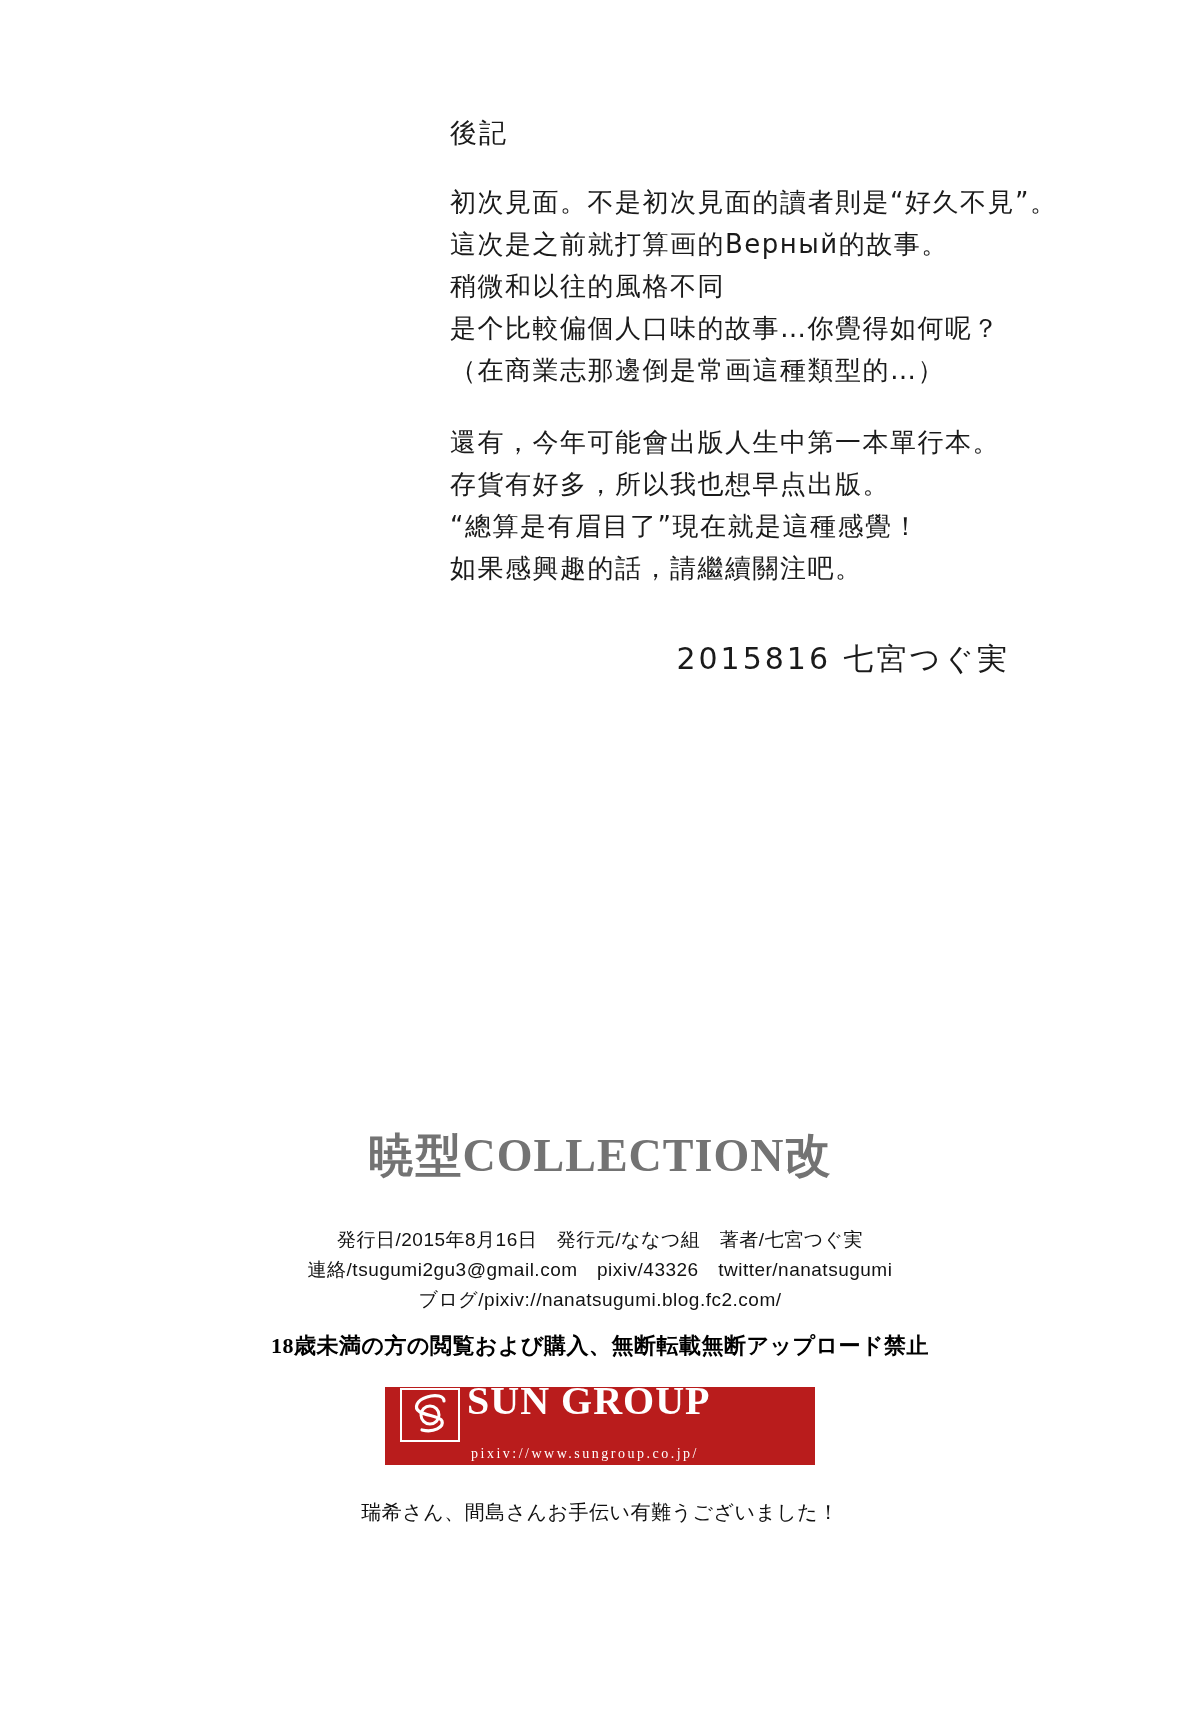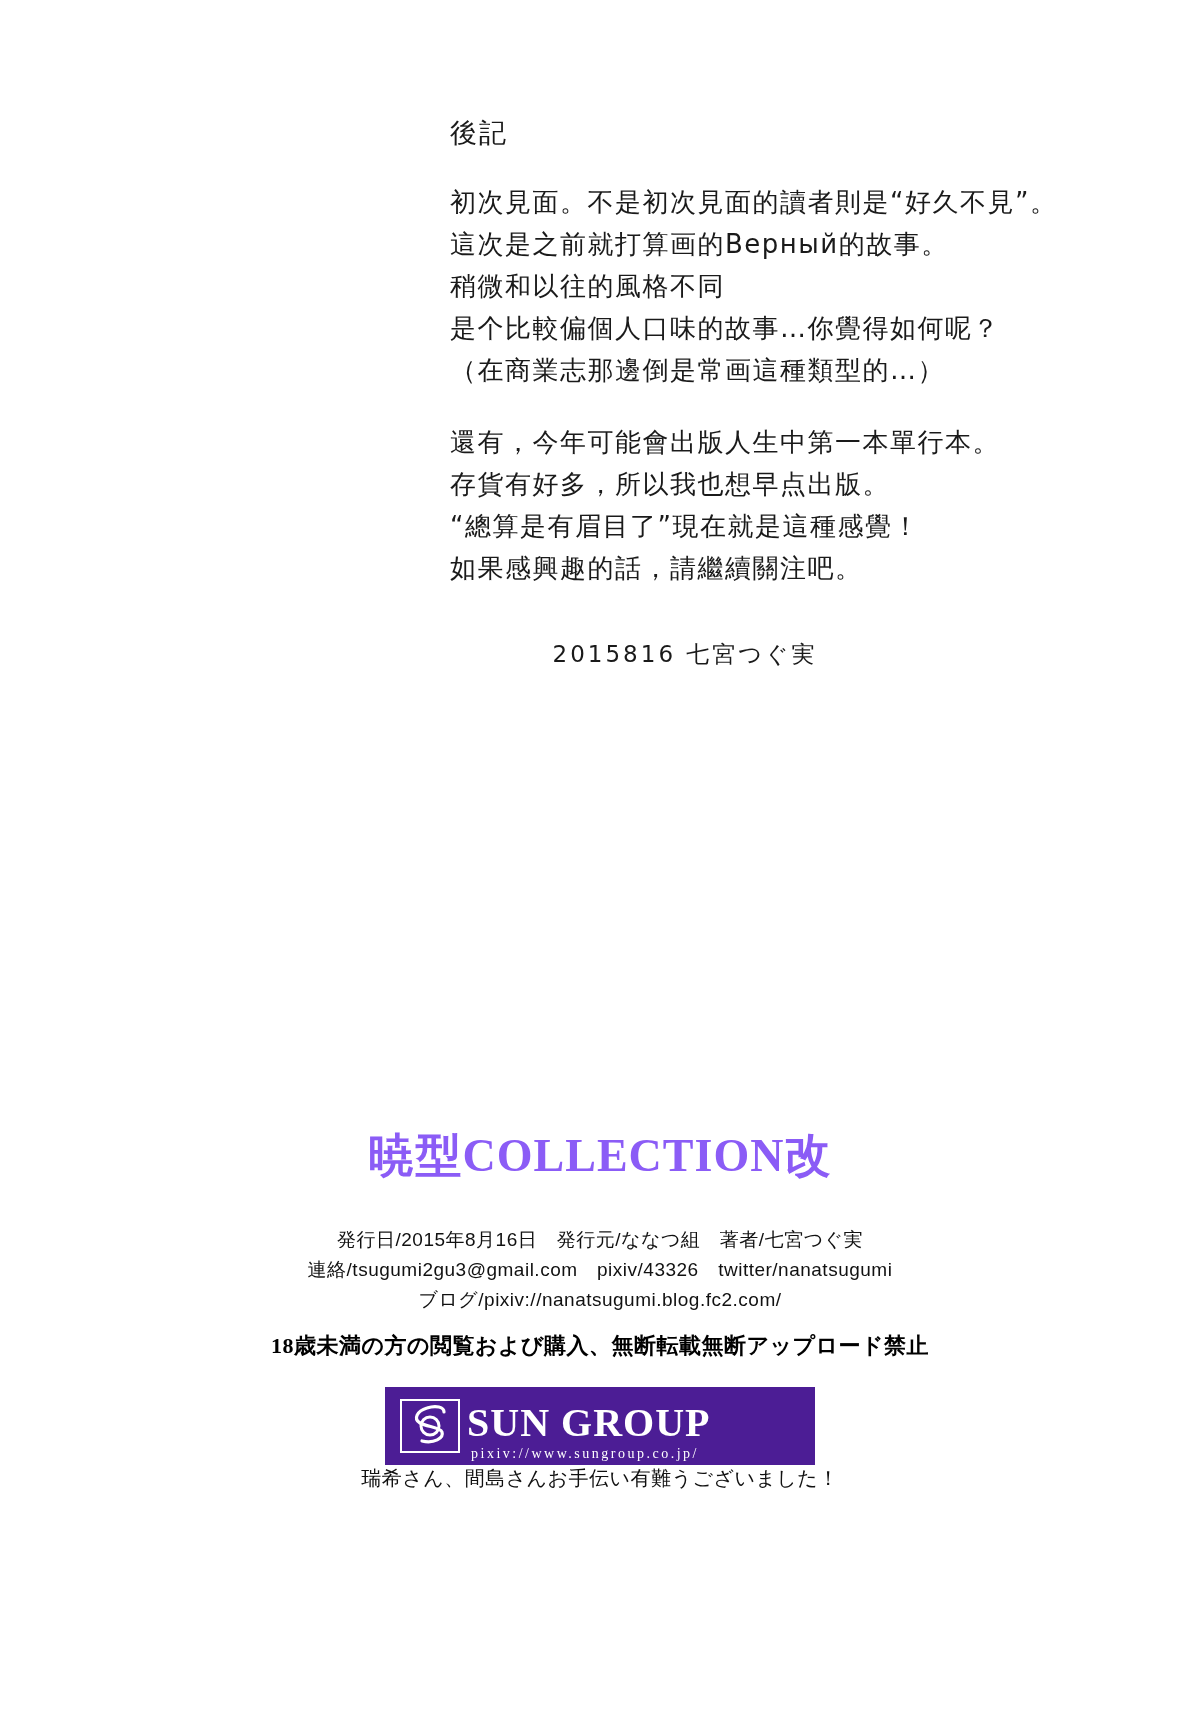--- a/index.html
+++ b/index.html
@@ -36,40 +36,40 @@
     line-height: 42px;
     letter-spacing: 1.5px;
     margin: 30px 0 0 90px;
     color: #1a1a1a;
     white-space: pre-line;
   }
   #afterword .aw-para.second {
   }
   #afterword .aw-sign {
     font-family: "DejaVu Sans", sans-serif;
-    font-size: 23px;
+    font-size: 30px;
     letter-spacing: 3px;
-    text-align: center;
+    text-align: right;
     margin: 50px 70px 0 0;
     color: #1a1a1a;
   }
 
   
   #colophon {
     position: absolute;
     left: 0;
     top: 1125px;
     width: 1200px;
     text-align: center;
   }
   #colophon .book-title {
     font-family: "Liberation Serif", serif;
     font-size: 46px;
     letter-spacing: 1px;
-    color: #8b5cf6;
+    color: #737373;
     margin: 0;
     padding: 0;
   }
   #colophon .credits {
     margin-top: 38px;
     font-size: 19px;
     line-height: 30px;
     color: #111111;
   }
   #colophon .credits .line {
@@ -85,25 +85,25 @@
     font-family: Liberation Serif, serif;
   }
 
   
   #sun-logo-wrap {
     margin-top: 26px;
     display: flex;
     justify-content: center;
   }
   .sun-logo {
-    background: #4c1d95;
+    background: #b91c1c;
     width: 430px;
     height: 78px;
     display: flex;
-    align-items: center;
+    align-items: flex-start;
     position: relative;
   }
   .sun-logo .sg-mark {
     width: 62px;
     height: 56px;
     margin-left: 14px;
     margin-right: 6px;
     flex: none;
     display: flex;
     align-items: center;
@@ -121,20 +121,21 @@
   .sun-logo .sg-url {
     position: absolute;
     left: 86px;
     bottom: 3px;
     color: #ffffff;
     font-family: "Liberation Serif", serif;
     font-size: 14px;
     letter-spacing: 2.5px;
   }
   #colophon .thanks {
+    margin-top: 34px;
     font-size: 20px;
     letter-spacing: 0.5px;
     color: #111111;
   }
 </style>
 </head>
 <body>
 
 <section id="afterword">
   <div class="aw-title">後記</div>

